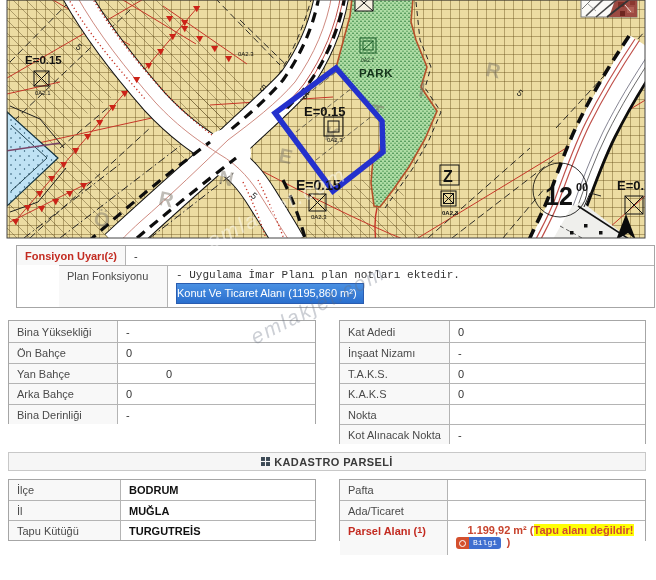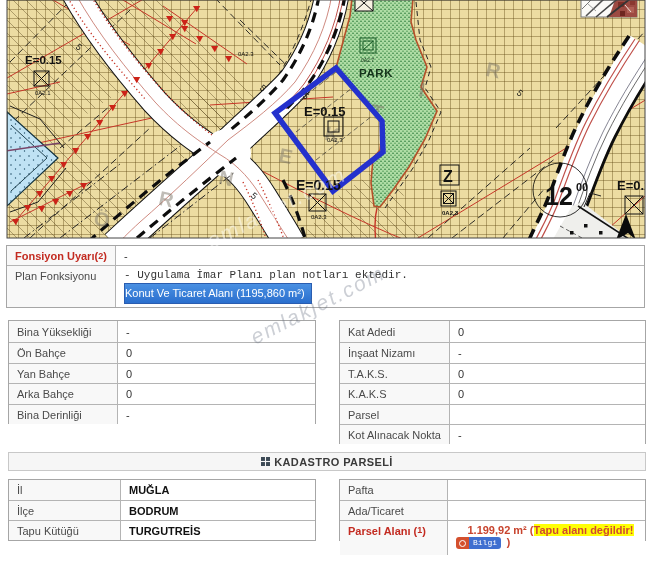--- a/index.html
+++ b/index.html
@@ -263,46 +263,46 @@
     <path d="M607,17 L635,-5" stroke="#333" stroke-width="1.8"></path>
   </g>
 </g>
 
 <rect x="0" y="0" width="7" height="240" fill="#fff"></rect>
 <rect x="645" y="0" width="11" height="240" fill="#fff"></rect>
 <rect x="0" y="238" width="656" height="2" fill="#fff"></rect>
 <rect x="7" y="0" width="638" height="238" fill="none" stroke="#444" stroke-width="1"></rect>
 </svg>
 
-<div class="tbl" style="left:6px;top:245px;width:639px;height:63px;">
+<div class="tbl" style="left:16px;top:245px;width:639px;height:63px;">
   <div class="row" style="height:19px;">
     <div class="lc" style="width:109px;color:#c32b21;font-weight:bold;">Fonsiyon Uyarı(<span style="font-size:9px;vertical-align:3px">2</span>)</div>
     <div class="vc" style="flex:1;">-</div>
   </div>
-  <div class="row" style="height:42px;">
+  <div class="row" style="height:42px;margin-left:42px;">
     <div class="lc" style="width:109px;align-items:flex-start;padding-top:4px;">Plan Fonksiyonu</div>
     <div class="vc" style="flex:1;display:block;padding-top:3px;">
       <div style="font-size:11px;color:#333;font-family:Liberation Mono, monospace;">- Uygulama İmar Planı plan notları ektedir.</div>
       <div style="margin-top:2px;">
         <span style="display:inline-block;width:186px;height:19px;line-height:19px;text-align:left;background:linear-gradient(#4a90e2,#2a6fce);border:1px solid #2a5db0;border-radius:0;color:#fff;font-size:11px;">Konut Ve Ticaret Alanı (1195,860 m²)</span>
       </div>
     </div>
   </div>
 </div>
 
 <div class="tbl" style="left:8px;top:320px;width:308px;height:104px;">
   <div class="row" style="height:21px;">
       <div class="lc" style="width:109px;">Bina Yüksekliği</div>
       <div class="vc" style="flex:1;">-</div>
     </div>
   <div class="row" style="height:21px;">
       <div class="lc" style="width:109px;">Ön Bahçe</div>
       <div class="vc" style="flex:1;">0</div>
     </div>
-  <div class="row" style="height:20px;">
+  <div class="row" style="height:20px;gap:40px;">
       <div class="lc" style="width:109px;">Yan Bahçe</div>
       <div class="vc" style="flex:1;">0</div>
     </div>
   <div class="row" style="height:21px;">
       <div class="lc" style="width:109px;">Arka Bahçe</div>
       <div class="vc" style="flex:1;">0</div>
     </div>
   <div class="row" style="height:20px;">
       <div class="lc" style="width:109px;">Bina Derinliği</div>
       <div class="vc" style="flex:1;">-</div>
@@ -320,46 +320,46 @@
     </div>
   <div class="row" style="height:20px;">
       <div class="lc" style="width:110px;">T.A.K.S.</div>
       <div class="vc" style="flex:1;">0</div>
     </div>
   <div class="row" style="height:21px;">
       <div class="lc" style="width:110px;">K.A.K.S</div>
       <div class="vc" style="flex:1;">0</div>
     </div>
   <div class="row" style="height:20px;">
-      <div class="lc" style="width:110px;">Parsel</div>
+      <div class="lc" style="width:110px;">Nokta</div>
     </div>
   <div class="row" style="height:20px;">
       <div class="lc" style="width:110px;">Kot Alınacak Nokta</div>
       <div class="vc" style="flex:1;">-</div>
     </div>
 </div>
 
 <div class="abs" style="left:8px;top:452px;width:638px;height:19px;background:#f6f6f6;border:1px solid #c8c8c8;box-sizing:border-box;display:flex;align-items:center;justify-content:center;">
   <svg width="9" height="9" viewBox="0 0 10 10" style="margin-right:4px;">
     <rect x="0" y="0" width="4.4" height="4.4" fill="#3d4a56"></rect>
     <rect x="5.6" y="0" width="4.4" height="4.4" fill="#3d4a56"></rect>
     <rect x="0" y="5.6" width="4.4" height="4.4" fill="#3d4a56"></rect>
     <rect x="5.6" y="5.6" width="4.4" height="4.4" fill="#3d4a56"></rect>
   </svg>
   <span style="font-size:11px;font-weight:bold;color:#3a3a3a;letter-spacing:0.4px;">KADASTRO PARSELİ</span>
 </div>
 
 <div class="tbl" style="left:8px;top:479px;width:308px;height:62px;">
   <div class="row" style="height:20px;">
+      <div class="lc" style="width:112px;">İlçe</div>
+      <div class="vc" style="flex:1;font-weight:bold;color:#111;">BODRUM</div>
+    </div>
+  <div class="row" style="height:20px;">
       <div class="lc" style="width:112px;">İl</div>
       <div class="vc" style="flex:1;font-weight:bold;color:#111;">MUĞLA</div>
-    </div>
-  <div class="row" style="height:20px;">
-      <div class="lc" style="width:112px;">İlçe</div>
-      <div class="vc" style="flex:1;font-weight:bold;color:#111;">BODRUM</div>
     </div>
   <div class="row" style="height:20px;">
       <div class="lc" style="width:112px;">Tapu Kütüğü</div>
       <div class="vc" style="flex:1;font-weight:bold;color:#111;">TURGUTREİS</div>
     </div>
 </div>
 
 <div class="tbl" style="left:339px;top:479px;width:307px;height:62px;text-align:center;">
   <div class="row" style="height:20px;">
       <div class="lc" style="width:108px;">Pafta</div>

